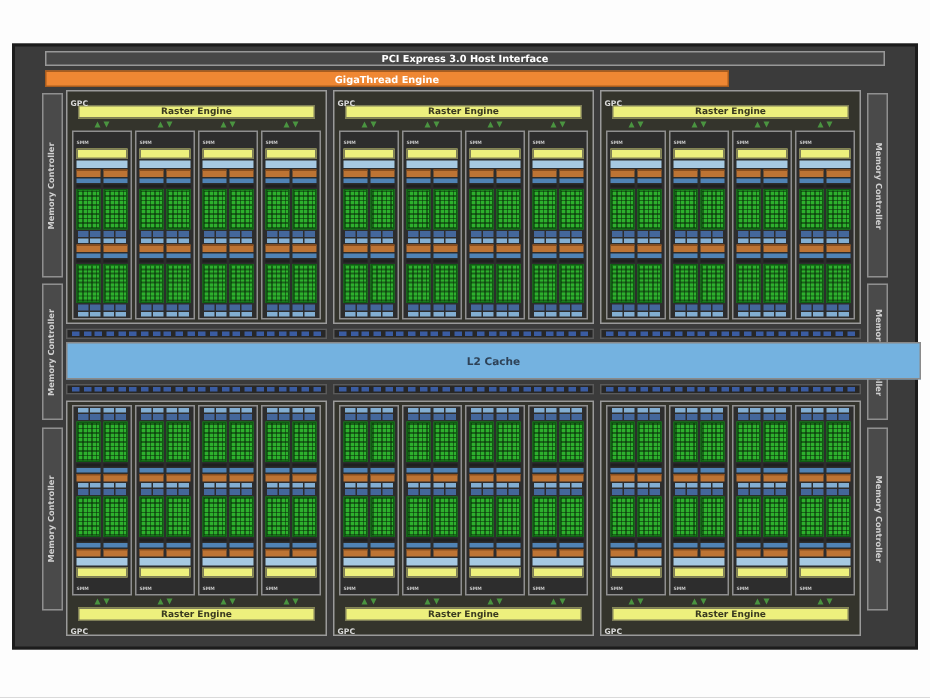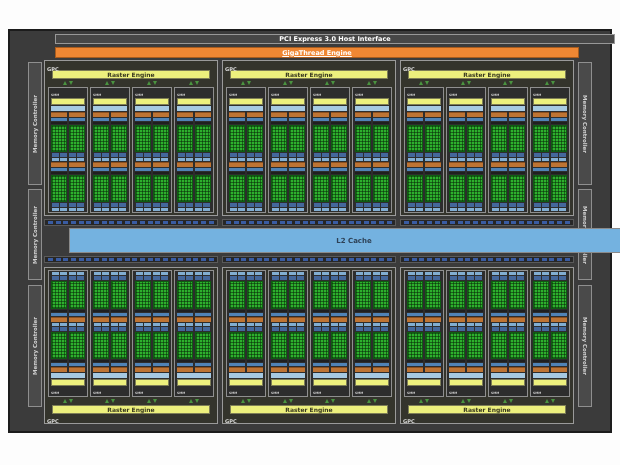--- a/index.html
+++ b/index.html
@@ -1,23 +1,23 @@
 <!DOCTYPE html>
 <html style="--gigathread-orange: #ef8733; --raster-yellow: #edf07d; --l2-blue: #74b2e0; --core-green: #2db02d; --scheduler-orange: #bd7434; --dispatch-blue: #5083b5; --tex-blue: #44679b; --tex-light-blue: #82aed2; --xbar-blue: #3a5ca2; --arrow-green: #4a9440;"><head>
 <meta charset="utf-8">
 <style>
   html,body{margin:0;padding:0;background:#fff;font-family:"DejaVu Sans","Liberation Sans",sans-serif;}
   .page{position:relative;width:620px;height:465px;background:#fdfdfd;overflow:hidden;}
   .die{position:absolute;left:8px;top:29px;width:604px;height:404px;background:#3b3b3b;
        border:2px solid #1c1c1c;box-sizing:border-box;}
-  .bar{position:absolute;display:flex;align-items:center;justify-content:center;box-sizing:border-box;margin-left:25px;}
+  .bar{position:absolute;display:flex;align-items:center;justify-content:center;box-sizing:border-box;}
   .pci{left:20px;top:3px;width:560px;height:10px;background:#474747;border:1px solid #989898;
        color:#fff;font-size:6.5px;font-weight:bold;}
-  .giga{left:20px;top:16px;width:524px;height:11px;background:var(--gigathread-orange,#ef8733);
-        border:1px solid #a85c1e;color:#fff;font-size:6.5px;font-weight:bold;text-decoration:underline;}
+  .giga{left:20px;top:16px;width:456px;height:11px;background:var(--gigathread-orange,#ef8733);
+        border:1px solid #a85c1e;color:#fff;font-size:6.5px;font-weight:bold;}
   .l2{left:34px;top:197px;width:570px;height:25px;background:var(--l2-blue,#74b2e0);
       border:1px solid #8a8a8a;color:#2e4257;font-size:7px;font-weight:bold;}
   
   .mc-col{position:absolute;top:31px;width:14px;height:348px;display:flex;flex-direction:column;}
   .mc-col.left{left:18px;} .mc-col.right{left:568px;}
   .mc{background:#4a4a4a;border:1px solid #8f8f8f;box-sizing:border-box;display:flex;
       align-items:center;justify-content:center;overflow:hidden;}
   .mc-1{height:123px;} .mc-2{height:91px;margin-top:4px;} .mc-3{height:122px;margin-top:5px;}
   .mc span{font-size:5.5px;font-weight:bold;color:#d0d0d0;white-space:nowrap;writing-mode:vertical-rl;}
   .mc-col.left .mc span{transform:rotate(180deg);}

